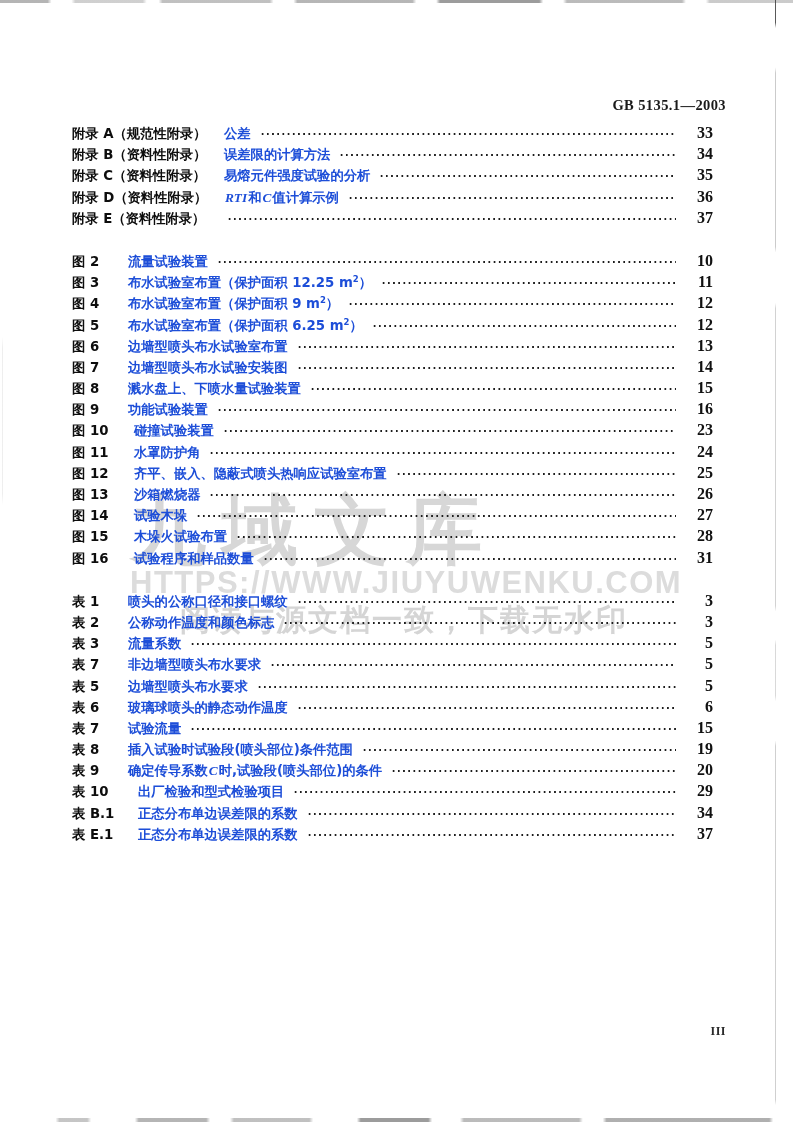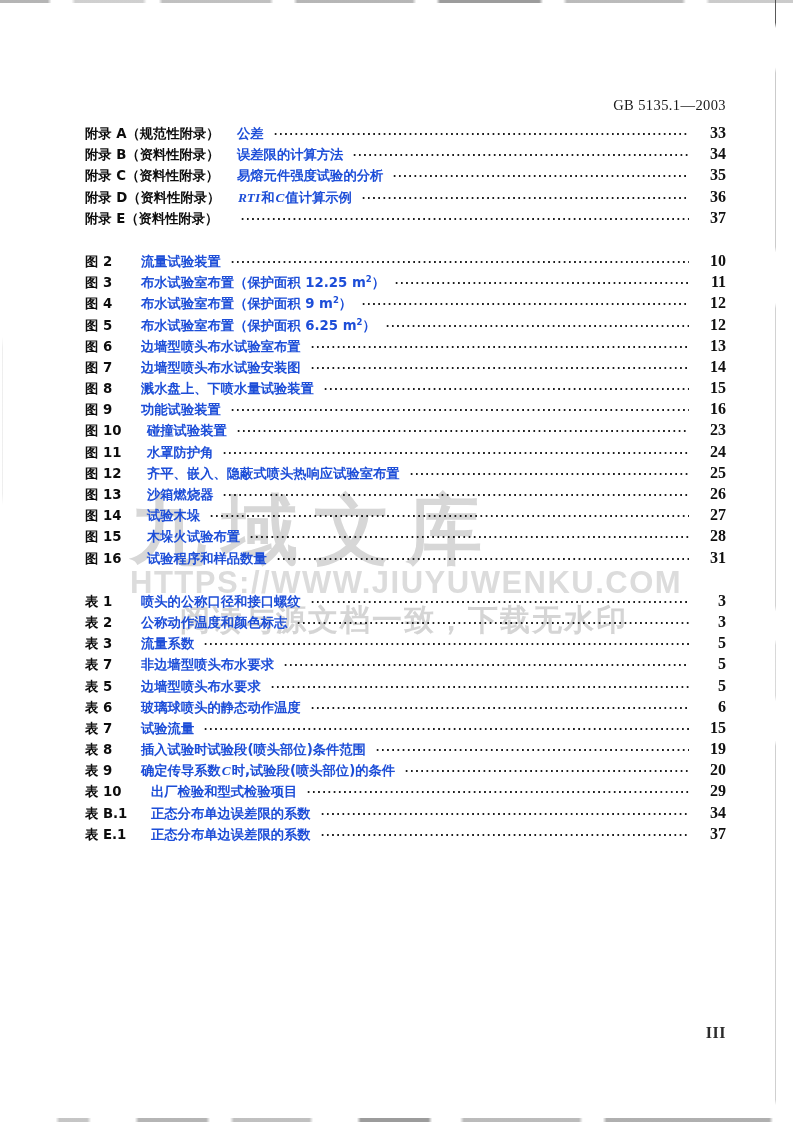--- a/index.html
+++ b/index.html
@@ -127,29 +127,29 @@
 
   
   #doc-header {
     position: absolute;
     left: 0;
     top: 97px;
     width: 726px;
     text-align: right;
     font-family: "Liberation Serif", "DejaVu Serif", serif;
     font-size: 14.5px;
-    font-weight: normal;
+    font-weight: bold;
     color: #1a1a1a;
     letter-spacing: .4px;
   }
 
   
   #content {
     position: absolute;
-    left: 85px;
+    left: 72px;
     top: 124px;
     width: 641px;
   }
 
   .toc-block { margin: 0; }
   .block-gap { height: 22px; }
 
   .toc-row {
     display: flex;
     align-items: baseline;
@@ -222,21 +222,21 @@
   }
 
   
   #folio {
     position: absolute;
     left: 0;
     top: 1024px;
     width: 726px;
     text-align: right;
     font-family: "Liberation Serif", "DejaVu Serif", serif;
-    font-size: 16px;
+    font-size: 12px;
     font-weight: bold;
     color: #2b2b2b;
     letter-spacing: .5px;
   }
 </style>
 </head>
 <body>
 
 <div id="page">
 

